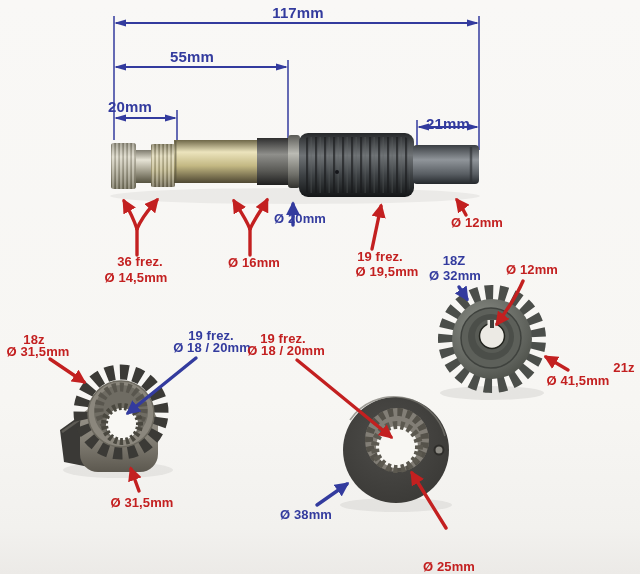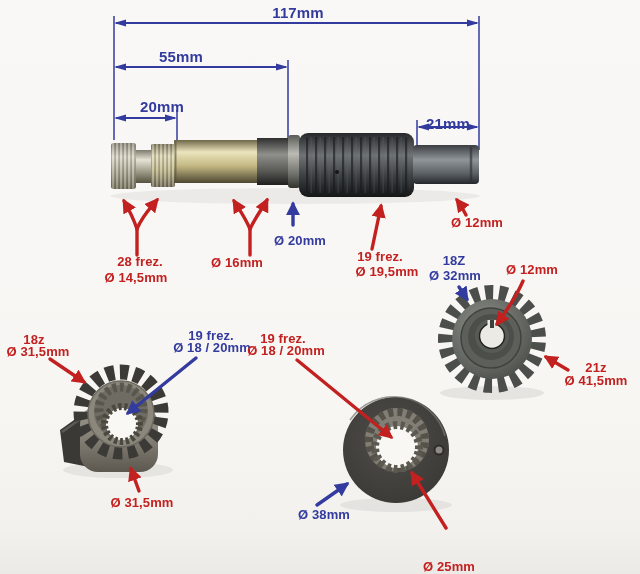--- a/index.html
+++ b/index.html
@@ -199,42 +199,42 @@
 
     <g stroke="#333b9e" stroke-width="3.4" fill="none" stroke-linecap="round">
       <path d="M293,225 L293,204" marker-end="url(#mb)"></path>
       <path d="M459,287 L467,299" marker-end="url(#mb)"></path>
       <path d="M196,358 L128,413" marker-end="url(#mb)"></path>
       <path d="M317,505 L347,484" marker-end="url(#mb)"></path>
     </g>
   </svg>
 
   <div class="lbl dim blue" style="left:298px;top:5px">117mm</div>
-  <div class="lbl dim blue" style="left:181px;top:49px">55mm</div>
-  <div class="lbl dim blue" style="left:162px;top:99px">20mm</div>
+  <div class="lbl dim blue" style="left:192px;top:49px">55mm</div>
+  <div class="lbl dim blue" style="left:130px;top:99px">20mm</div>
   <div class="lbl dim blue" style="left:448px;top:116px">21mm</div>
 
-  <div class="lbl red" style="left:140px;top:255px">28 frez.</div>
+  <div class="lbl red" style="left:140px;top:255px">36 frez.</div>
   <div class="lbl red" style="left:136px;top:271px">Ø 14,5mm</div>
-  <div class="lbl red" style="left:237px;top:256px">Ø 16mm</div>
-  <div class="lbl blue" style="left:300px;top:234px">Ø 20mm</div>
+  <div class="lbl red" style="left:254px;top:256px">Ø 16mm</div>
+  <div class="lbl blue" style="left:300px;top:212px">Ø 20mm</div>
   <div class="lbl red" style="left:380px;top:250px">19 frez.</div>
   <div class="lbl red" style="left:387px;top:265px">Ø 19,5mm</div>
   <div class="lbl red" style="left:477px;top:216px">Ø 12mm</div>
 
   <div class="lbl blue" style="left:454px;top:254px">18Z</div>
   <div class="lbl blue" style="left:455px;top:269px">Ø 32mm</div>
   <div class="lbl red" style="left:532px;top:263px">Ø 12mm</div>
-  <div class="lbl red" style="left:596px;top:361px">21z</div>
-  <div class="lbl red" style="left:596px;top:374px">Ø 41,5mm</div>
+  <div class="lbl red" style="left:624px;top:361px">21z</div>
+  <div class="lbl red" style="left:578px;top:374px">Ø 41,5mm</div>
 
   <div class="lbl red" style="left:34px;top:333px">18z</div>
   <div class="lbl red" style="left:38px;top:345px">Ø 31,5mm</div>
   <div class="lbl blue" style="left:211px;top:329px">19 frez.</div>
   <div class="lbl blue" style="left:212px;top:341px">Ø 18 / 20mm</div>
   <div class="lbl red" style="left:142px;top:496px">Ø 31,5mm</div>
 
   <div class="lbl red" style="left:283px;top:332px">19 frez.</div>
   <div class="lbl red" style="left:286px;top:344px">Ø 18 / 20mm</div>
-  <div class="lbl blue" style="left:324px;top:508px">Ø 38mm</div>
+  <div class="lbl blue" style="left:306px;top:508px">Ø 38mm</div>
   <div class="lbl red" style="left:449px;top:560px">Ø 25mm</div>
 
 </div>
 
 </body></html>

